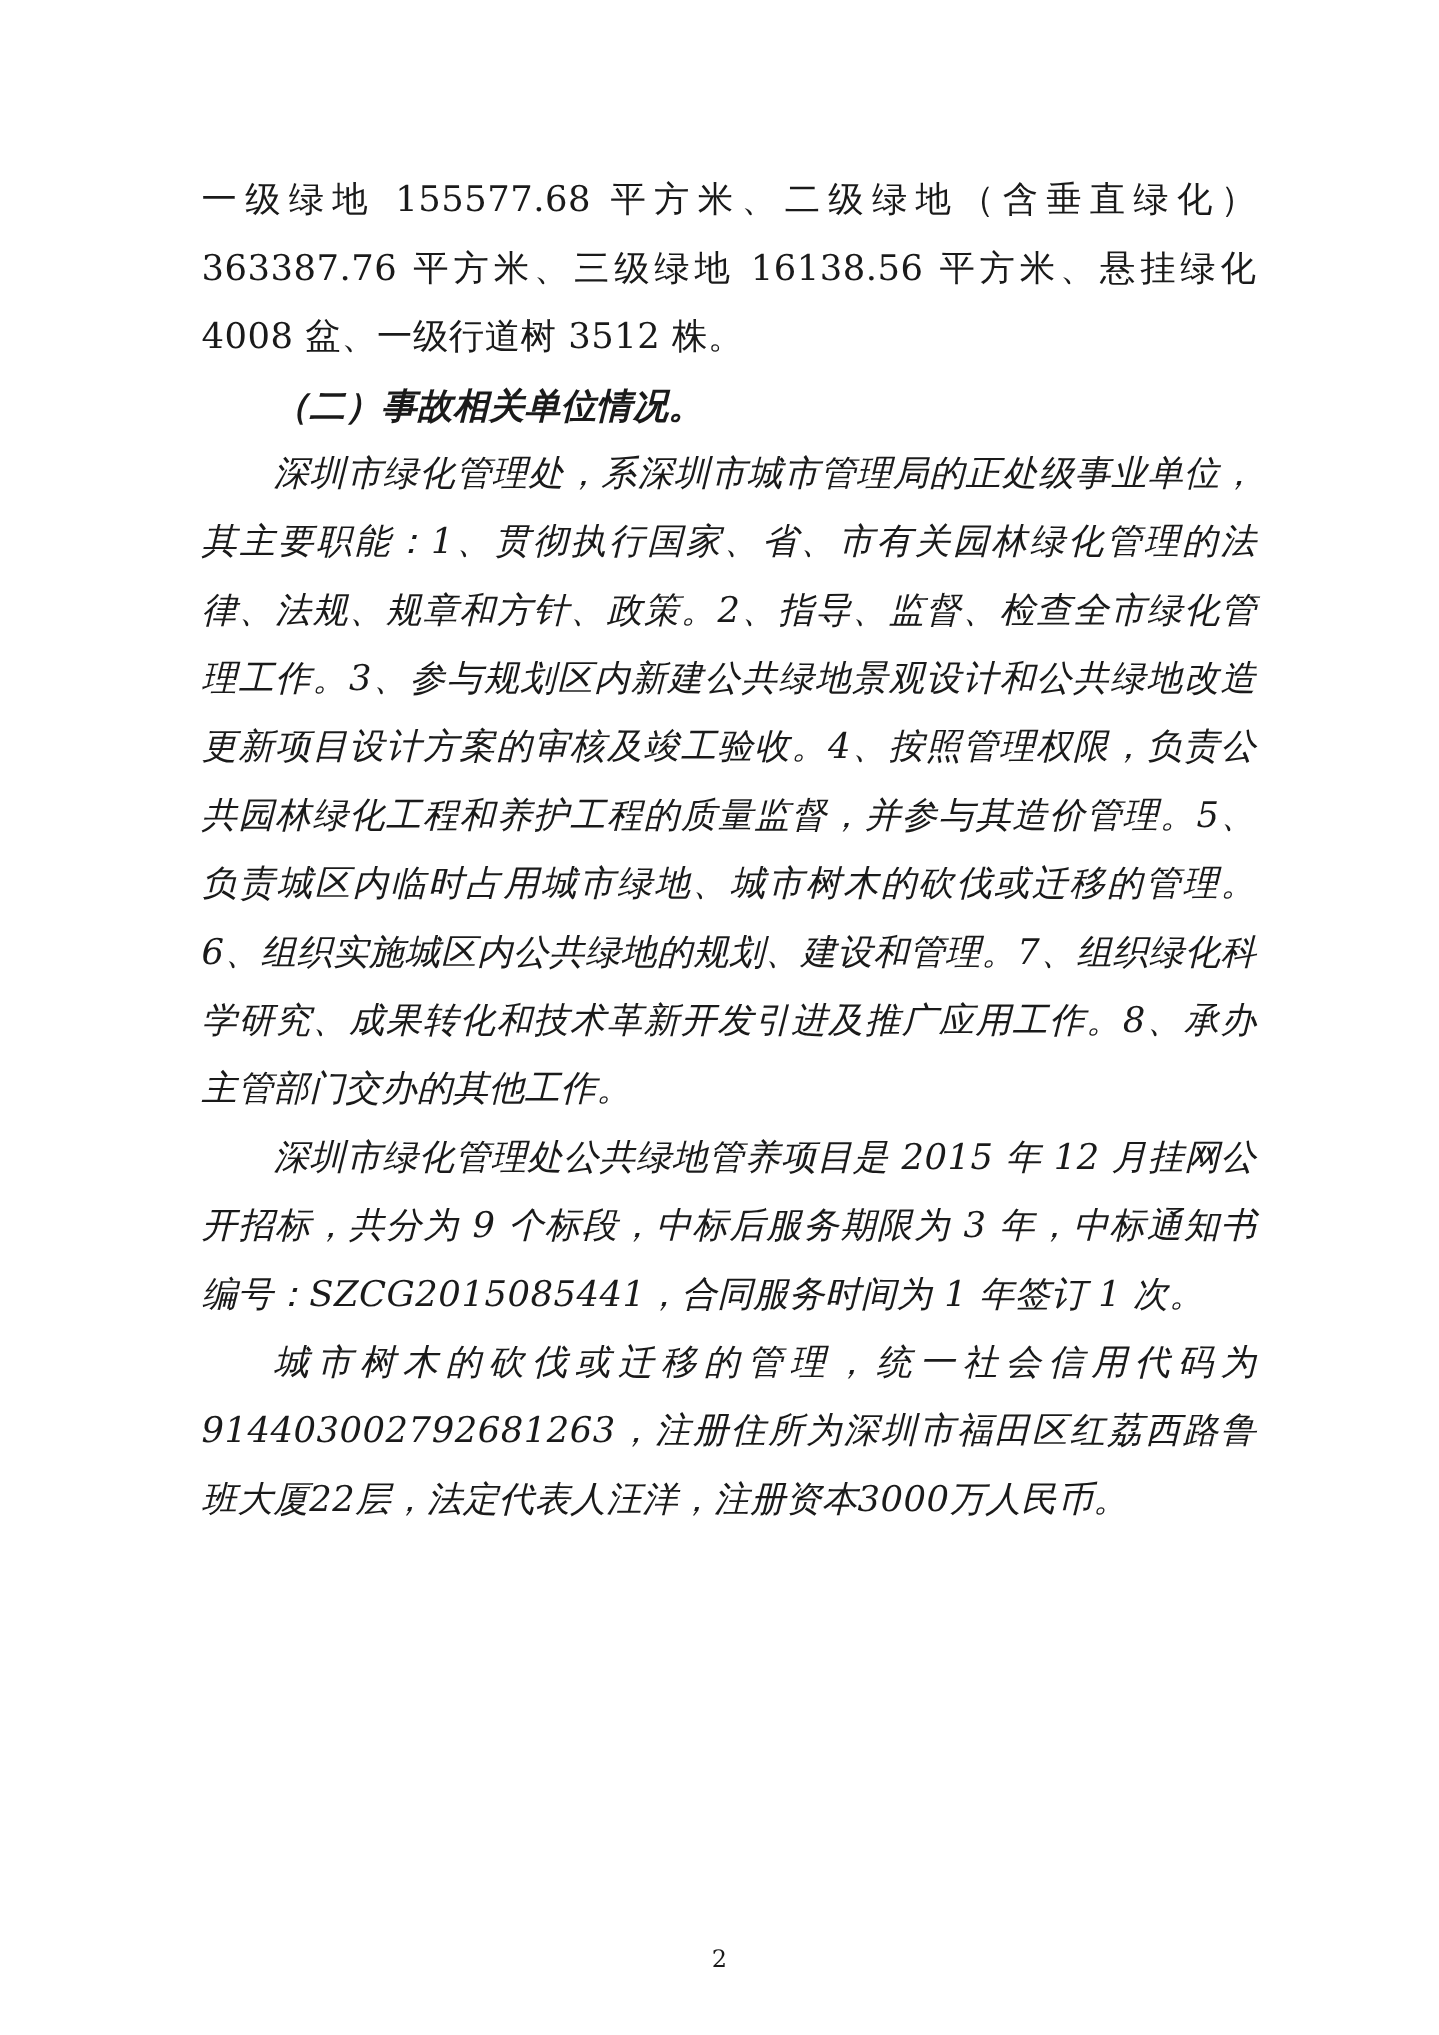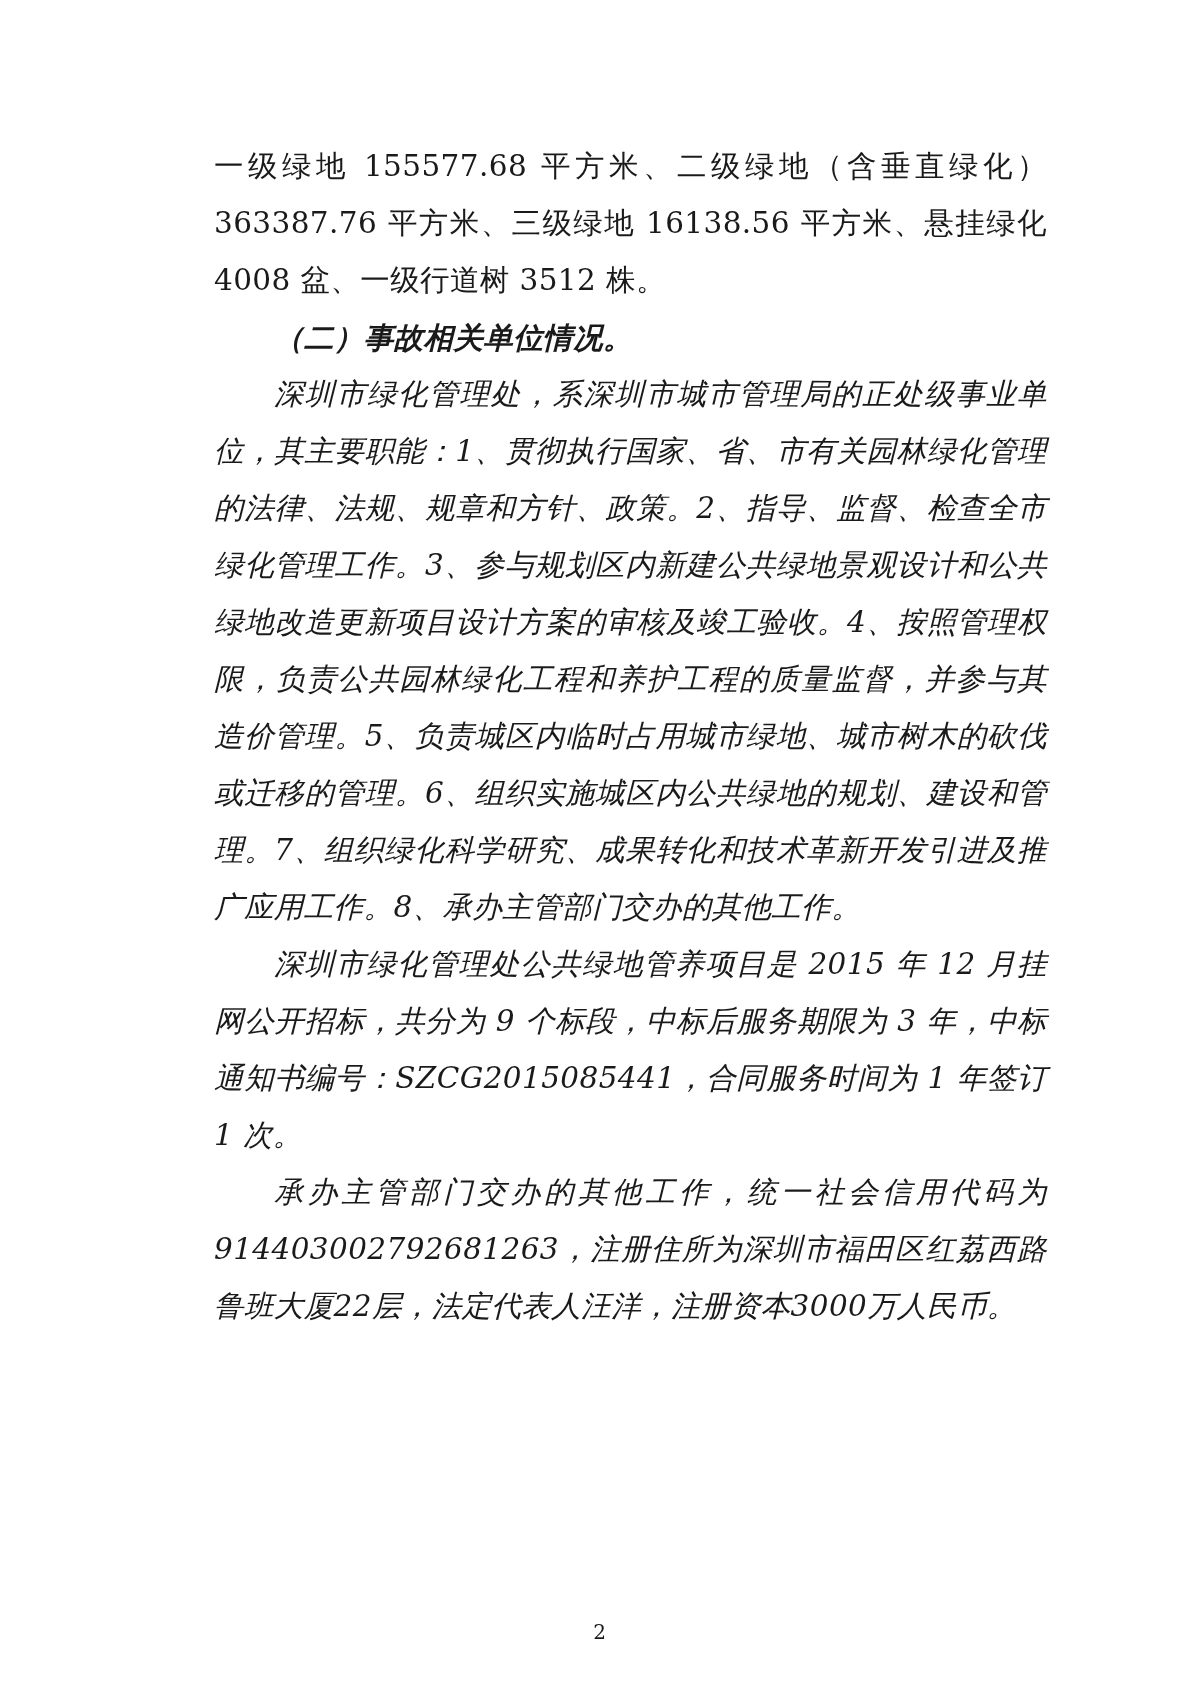--- a/index.html
+++ b/index.html
@@ -30,21 +30,20 @@
     text-align: justify;
     text-justify: inter-ideograph;
     letter-spacing: 0.4px;
   }
   p {
     margin: 0;
     padding: 0;
   }
   .para {
     text-indent: 0;
-    margin-left: 46px;
   }
   .indent2 {
     text-indent: 60px;
     font-style: italic;
   }
   .bold {
     font-weight: bold;
   }
   .page-number {
     position: absolute;
@@ -59,16 +58,16 @@
 </style>
 </head>
 <body>
 
 <div class="page">
   <div class="doc-body">
     <p class="para">一级绿地 155577.68 平方米、二级绿地（含垂直绿化）363387.76 平方米、三级绿地 16138.56 平方米、悬挂绿化 4008 盆、一级行道树 3512 株。</p>
     <p class="para indent2 bold">（二）事故相关单位情况。</p>
     <p class="para indent2">深圳市绿化管理处，系深圳市城市管理局的正处级事业单位，其主要职能：1、贯彻执行国家、省、市有关园林绿化管理的法律、法规、规章和方针、政策。2、指导、监督、检查全市绿化管理工作。3、参与规划区内新建公共绿地景观设计和公共绿地改造更新项目设计方案的审核及竣工验收。4、按照管理权限，负责公共园林绿化工程和养护工程的质量监督，并参与其造价管理。5、负责城区内临时占用城市绿地、城市树木的砍伐或迁移的管理。6、组织实施城区内公共绿地的规划、建设和管理。7、组织绿化科学研究、成果转化和技术革新开发引进及推广应用工作。8、承办主管部门交办的其他工作。</p>
     <p class="para indent2">深圳市绿化管理处公共绿地管养项目是 2015 年 12 月挂网公开招标，共分为 9 个标段，中标后服务期限为 3 年，中标通知书编号：SZCG2015085441，合同服务时间为 1 年签订 1 次。</p>
-    <p class="para indent2">承办主管部门交办的其他工作，统一社会信用代码为914403002792681263，注册住所为深圳市福田区红荔西路鲁班大厦22层，法定代表人汪洋，注册资本3000万人民币。</p>
+    <p class="para indent2">城市树木的砍伐或迁移的管理，统一社会信用代码为914403002792681263，注册住所为深圳市福田区红荔西路鲁班大厦22层，法定代表人汪洋，注册资本3000万人民币。</p>
   </div>
   <div class="page-number">2</div>
 </div>
 
 </body></html>

